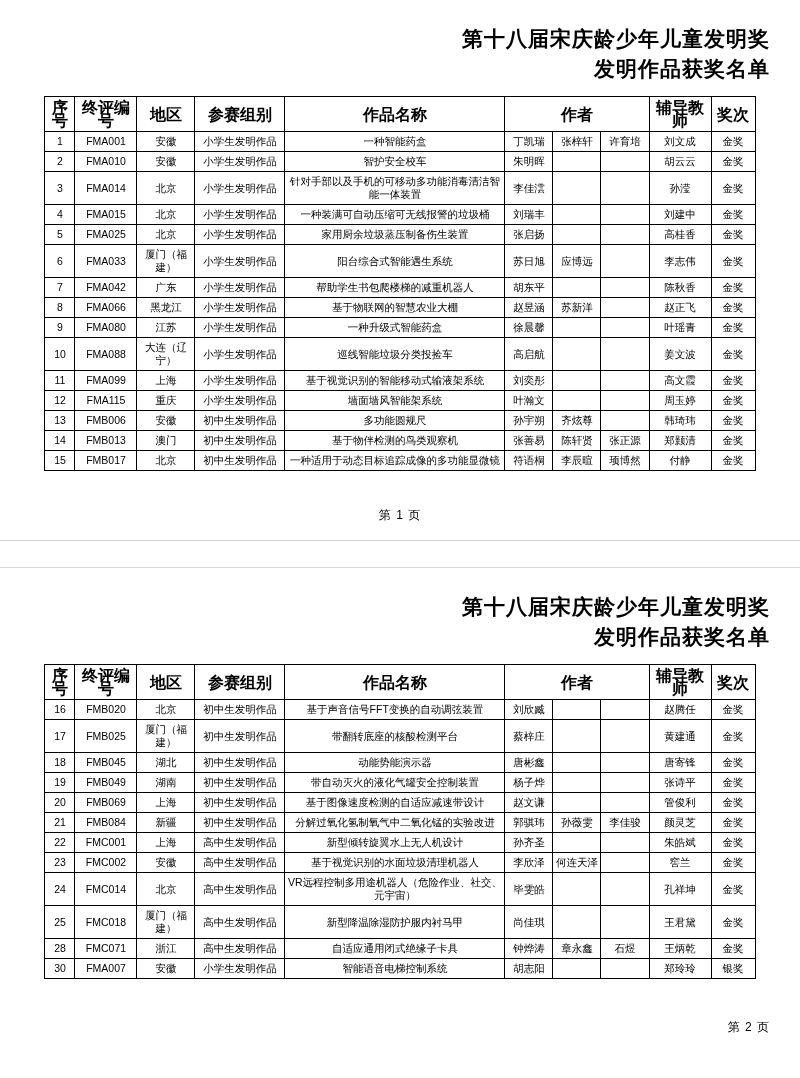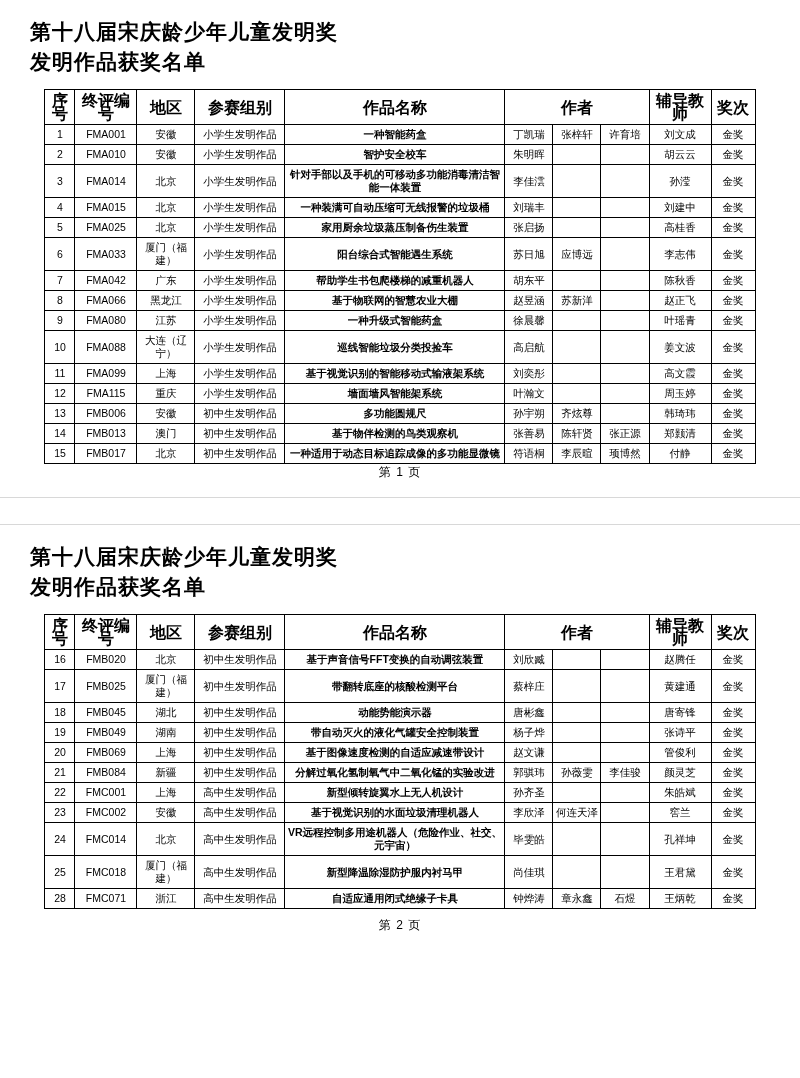--- a/index.html
+++ b/index.html
@@ -20,26 +20,26 @@
     position: relative;
   }
   .page-sep {
     width: 800px;
     height: 26px;
     background: #ffffff;
     border-top: 1px solid #d8d8d8;
     border-bottom: 1px solid #d8d8d8;
   }
   .doc-title {
-    text-align: left;
+    text-align: right;
     font-weight: bold;
     font-size: 21px;
     line-height: 30px;
     letter-spacing: 1px;
-    margin: 3px 0 2px 0;
+    margin: 10px 0 2px 0;
     font-family: "Liberation Serif", "DejaVu Serif", serif;
   }
   .doc-title .line2 {
     display: block;
   }
   table.award {
     border-collapse: collapse;
     width: 708px;
     margin: 12px auto 0 auto;
     table-layout: fixed;
@@ -66,26 +66,27 @@
   .col-code  { width: 62px; }
   .col-area  { width: 58px; }
   .col-group { width: 90px; }
   .col-work  { width: 220px; }
   .col-au    { width: 48px; }
   .col-teach { width: 62px; }
   .col-prize { width: 44px; }
   .footer {
     text-align: center;
     font-size: 12px;
+    margin-top: 36px;
     margin-bottom: 10px;
     font-family: "Liberation Sans", sans-serif;
     letter-spacing: 1px;
   }
-  .page2 .footer { margin-top: 8px; }
-  .work-two-line { line-height: 12px; font-weight: bold; }
+  .page2 .footer { margin-top: 40px; text-align: right; }
+  .work-two-line { line-height: 12px; }
 </style>
 </head>
 <body>
 
 <div class="page page1">
   <div class="doc-title">
     <span>第十八届宋庆龄少年儿童发明奖</span>
     <span class="line2">发明作品获奖名单</span>
   </div>
   <table class="award">
@@ -457,16 +458,28 @@
           <td>FMC071</td>
           <td>浙江</td>
           <td>高中生发明作品</td>
           <td class="name-cell work-two-line">自适应通用闭式绝缘子卡具</td>
           <td>钟烨涛</td>
           <td>章永鑫</td>
           <td>石煜</td>
           <td>王炳乾</td>
           <td>金奖</td>
         </tr>
+        <tr>
+          <td>30</td>
+          <td>FMA007</td>
+          <td>安徽</td>
+          <td>小学生发明作品</td>
+          <td class="name-cell work-two-line">智能语音电梯控制系统</td>
+          <td>胡志阳</td>
+          <td></td>
+          <td></td>
+          <td>郑玲玲</td>
+          <td>银奖</td>
+        </tr>
       </tbody>
   </table>
   <div class="footer">第 2 页</div>
 </div>
 
 </body></html>

